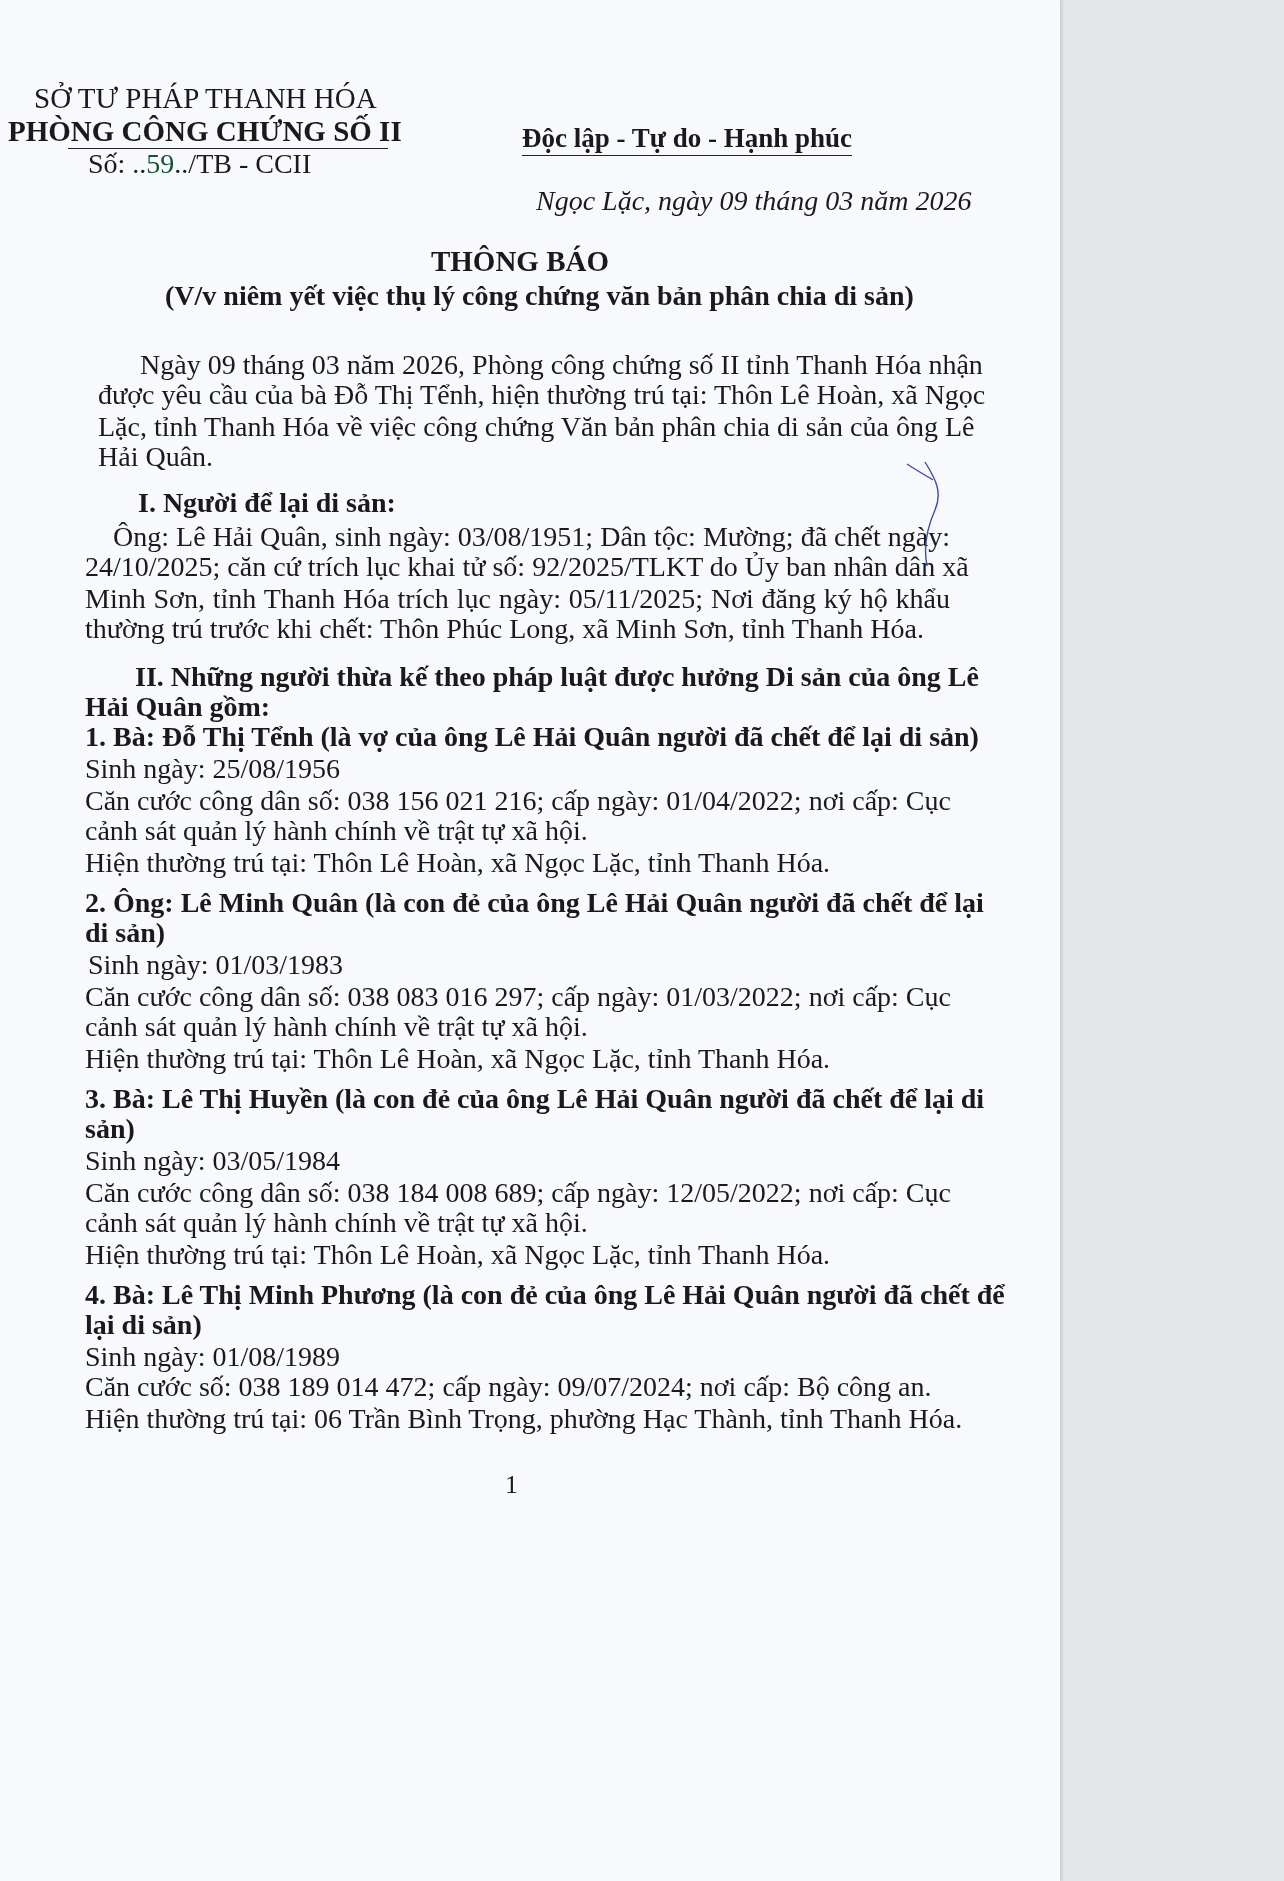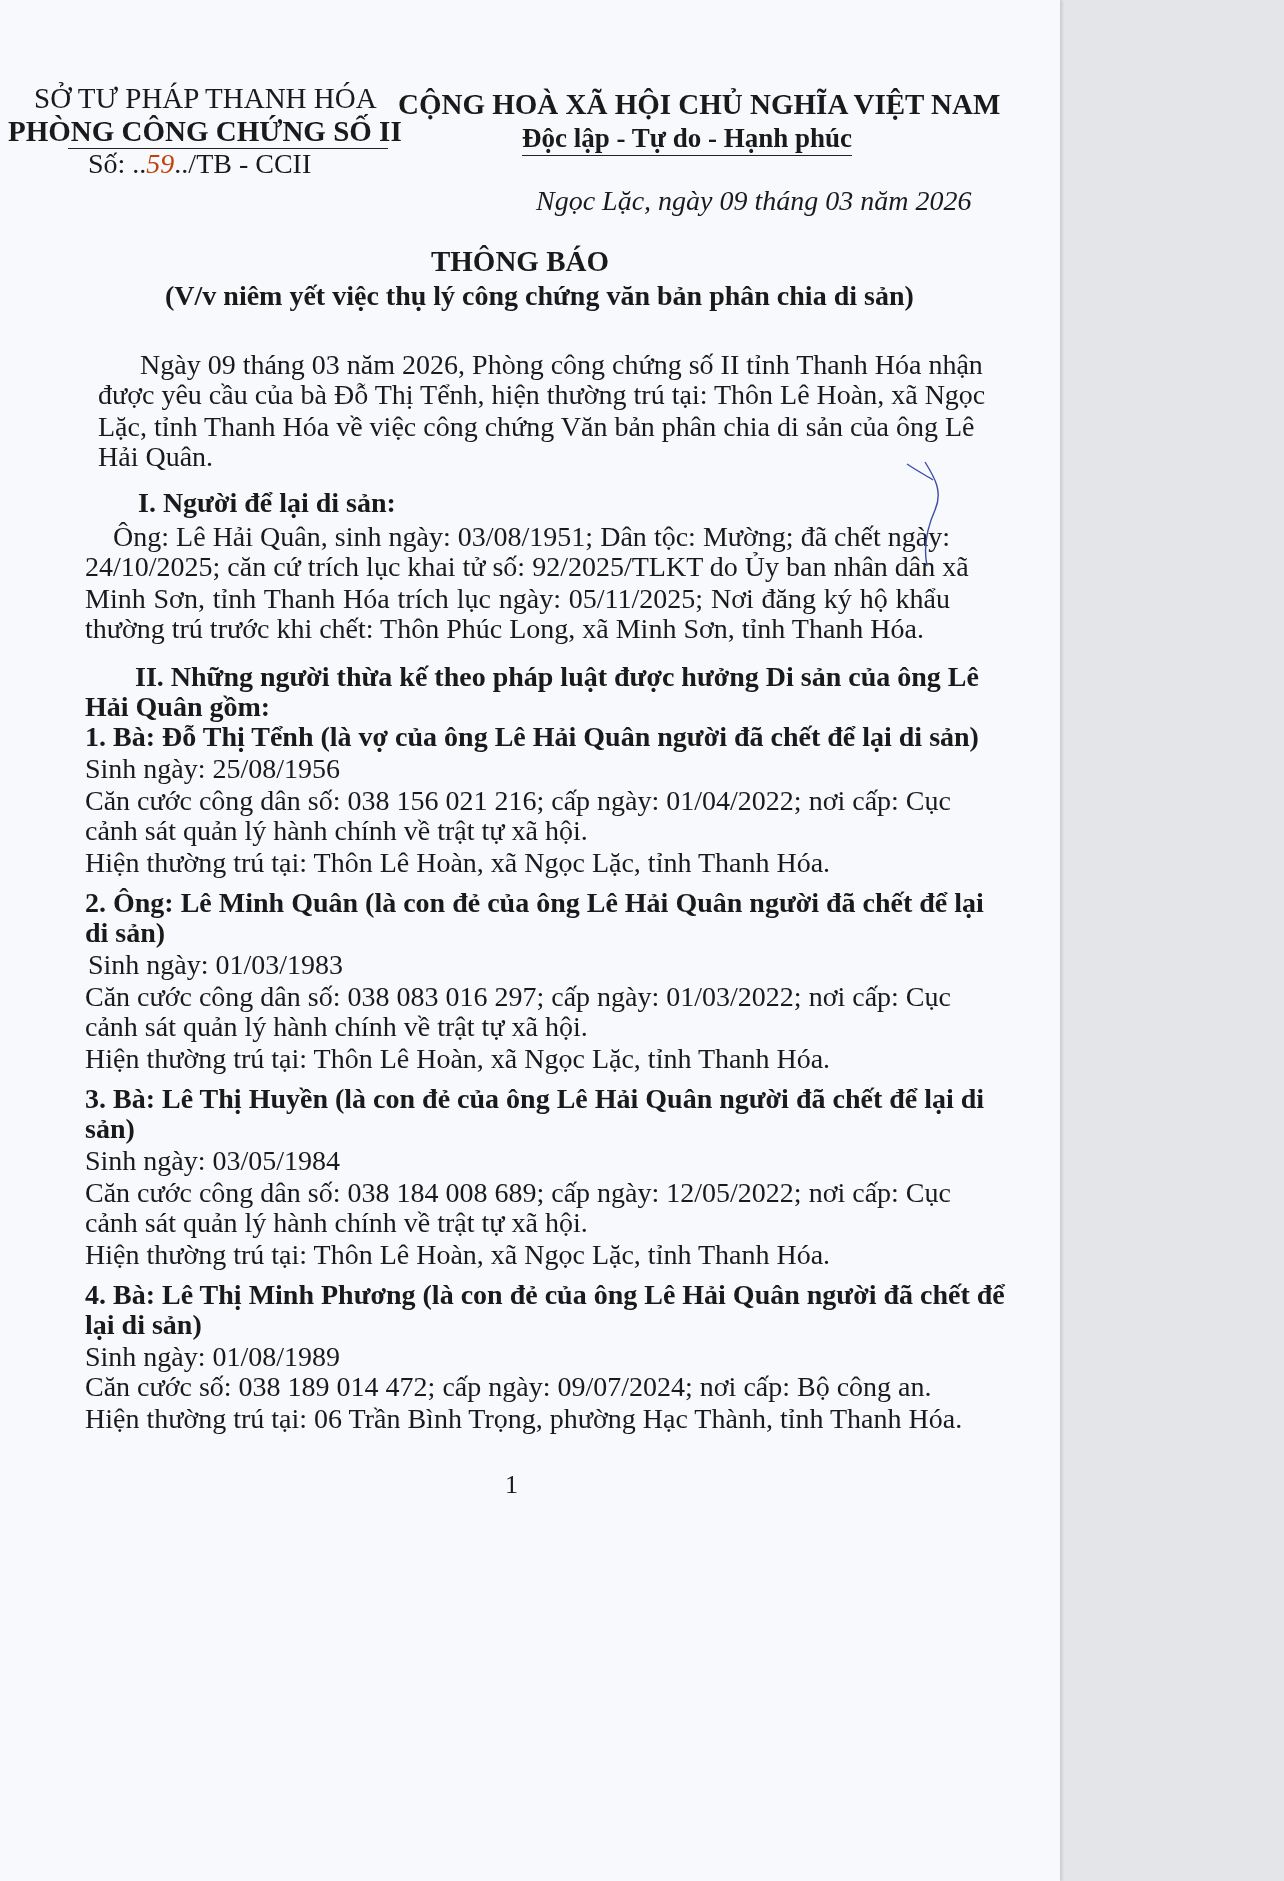--- a/index.html
+++ b/index.html
@@ -13,21 +13,21 @@
       position: absolute; left: 0; top: 0;
       width: 1060px; height: 1881px;
       background: #f7f9fc;
       box-shadow: 2px 0 3px rgba(0,0,0,0.12);
       overflow: hidden;
     }
     .abs { position: absolute; white-space: nowrap; }
     .hdr-left { font-size: 29px; text-align: center; }
     .bold { font-weight: bold; }
     .ital { font-style: italic; }
-    .hand { color: #c2410c; font-style: italic; }
+    .hand { color: #14532d; }
     .body-line { font-size: 28px; position: absolute; white-space: nowrap; left: 98px; width: 1040px; margin-top: 9px; }
     .justify { text-align: justify; text-align-last: justify; }
     .stamp {
       position: absolute; left: 1165px; top: 1000px;
       width: 220px; height: 220px; border-radius: 50%;
       border: 4px solid #e8313c; box-sizing: border-box;
     }
     .stamp-inner {
       position: absolute; left: 1190px; top: 1025px;
       width: 170px; height: 170px; border-radius: 50%;
@@ -45,21 +45,20 @@
 
   <div class="abs hdr-left" style="left:34px; top:82px; width:320px;">SỞ TƯ PHÁP THANH HÓA</div>
   <div class="abs hdr-left bold" style="left:8px; top:115px; width:370px; font-size:29px;">
     <span>PHÒNG CÔNG CHỨNG SỐ II</span>
   </div>
   <div class="abs" style="left:68px; top:148px; width:320px; height:0; border-top:1.5px solid #222;"></div>
   <div class="abs" style="left:88px; top:148px; font-size:28px;">
     <span>Số: ..</span><span class="hand">59</span><span>../TB - CCII</span>
   </div>
 
-  <div class="abs bold" style="left:398px; top:88px; font-size:29px;">CỘNG HOÀ XÃ HỘI CHỦ NGHĨA VIỆT NAM</div>
   <div class="abs bold" style="left:522px; top:123px; font-size:27px;">Độc lập - Tự do - Hạnh phúc</div>
   <div class="abs" style="left:522px; top:155px; width:330px; height:0; border-top:1.5px solid #222;"></div>
   <div class="abs ital" style="left:536px; top:185px; font-size:28px;">Ngọc Lặc, ngày 09 tháng 03 năm 2026</div>
 
   <div class="abs bold" style="left:0; width:1040px; text-align:center; top:245px; font-size:29px; left:0; width:1040px;">THÔNG BÁO</div>
   <div class="abs bold" style="left:165px; top:280px; font-size:28px;">(V/v niêm yết việc thụ lý công chứng văn bản phân chia di sản)</div>
 
   <div class="body-line justify" style="top:340px; left:140px; width:810px;">Ngày 09 tháng 03 năm 2026, Phòng công chứng số II tỉnh Thanh Hóa nhận</div>
   <div class="body-line justify" style="top:370px; left:98px; width:852px;">được yêu cầu của bà Đỗ Thị Tểnh, hiện thường trú tại: Thôn Lê Hoàn, xã Ngọc</div>
   <div class="body-line" style="top:432px; left:98px;">Hải Quân.</div>

